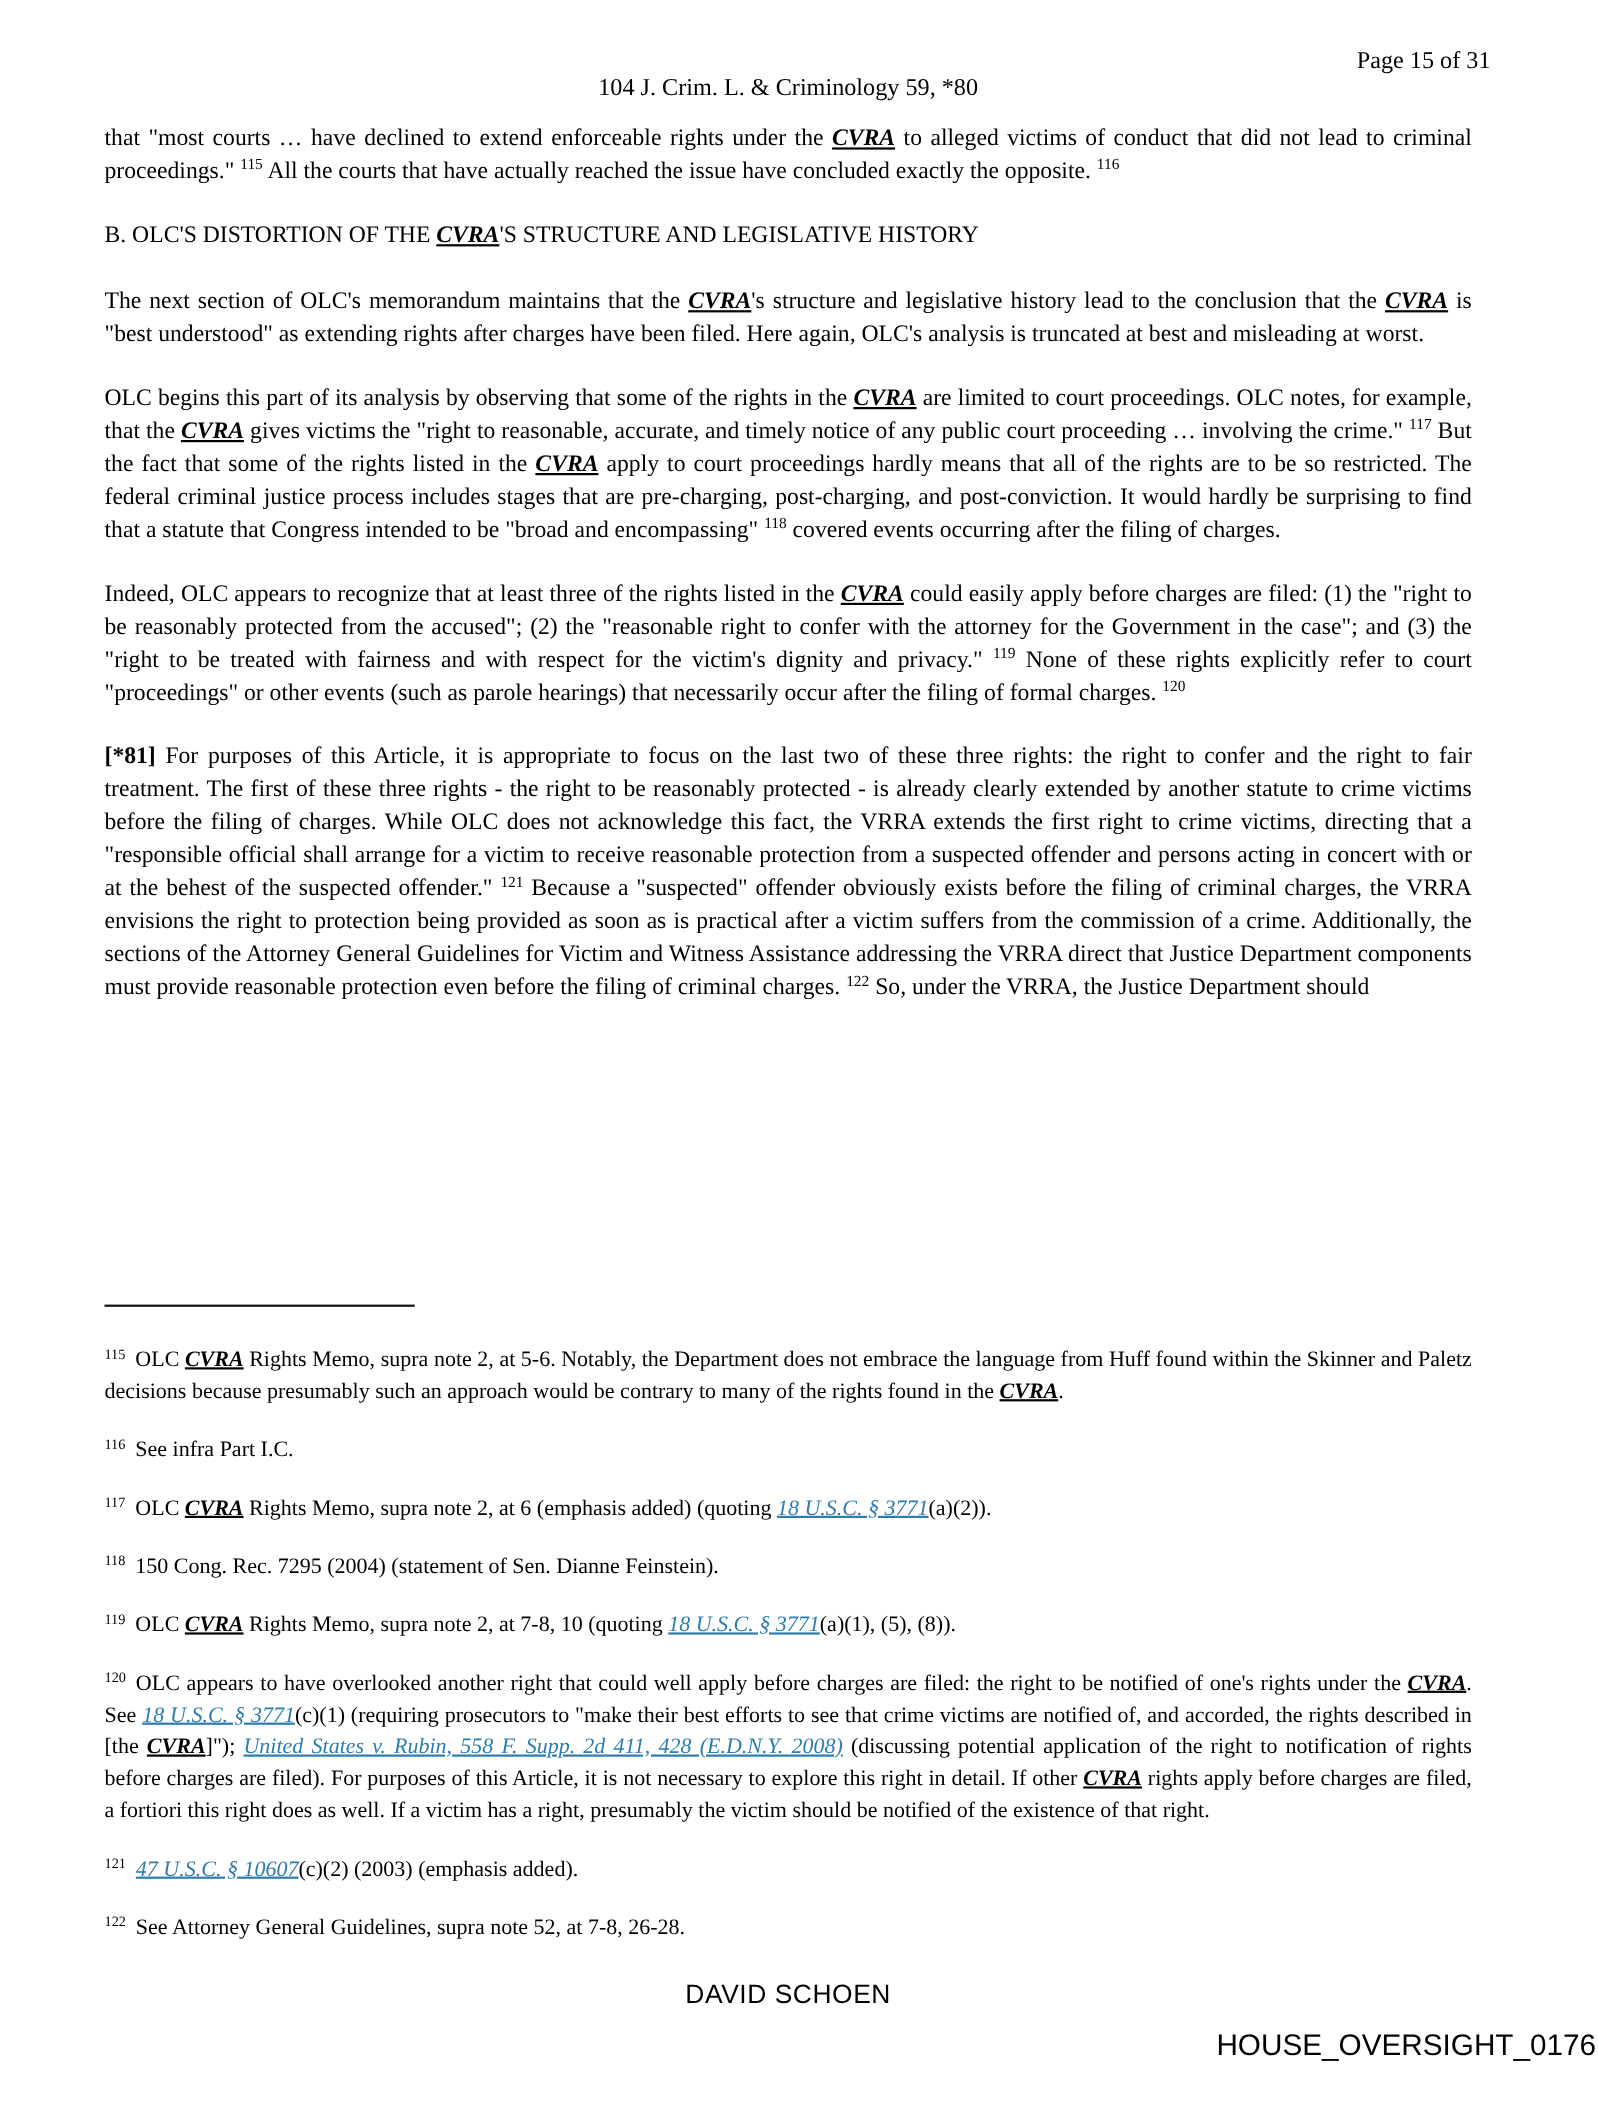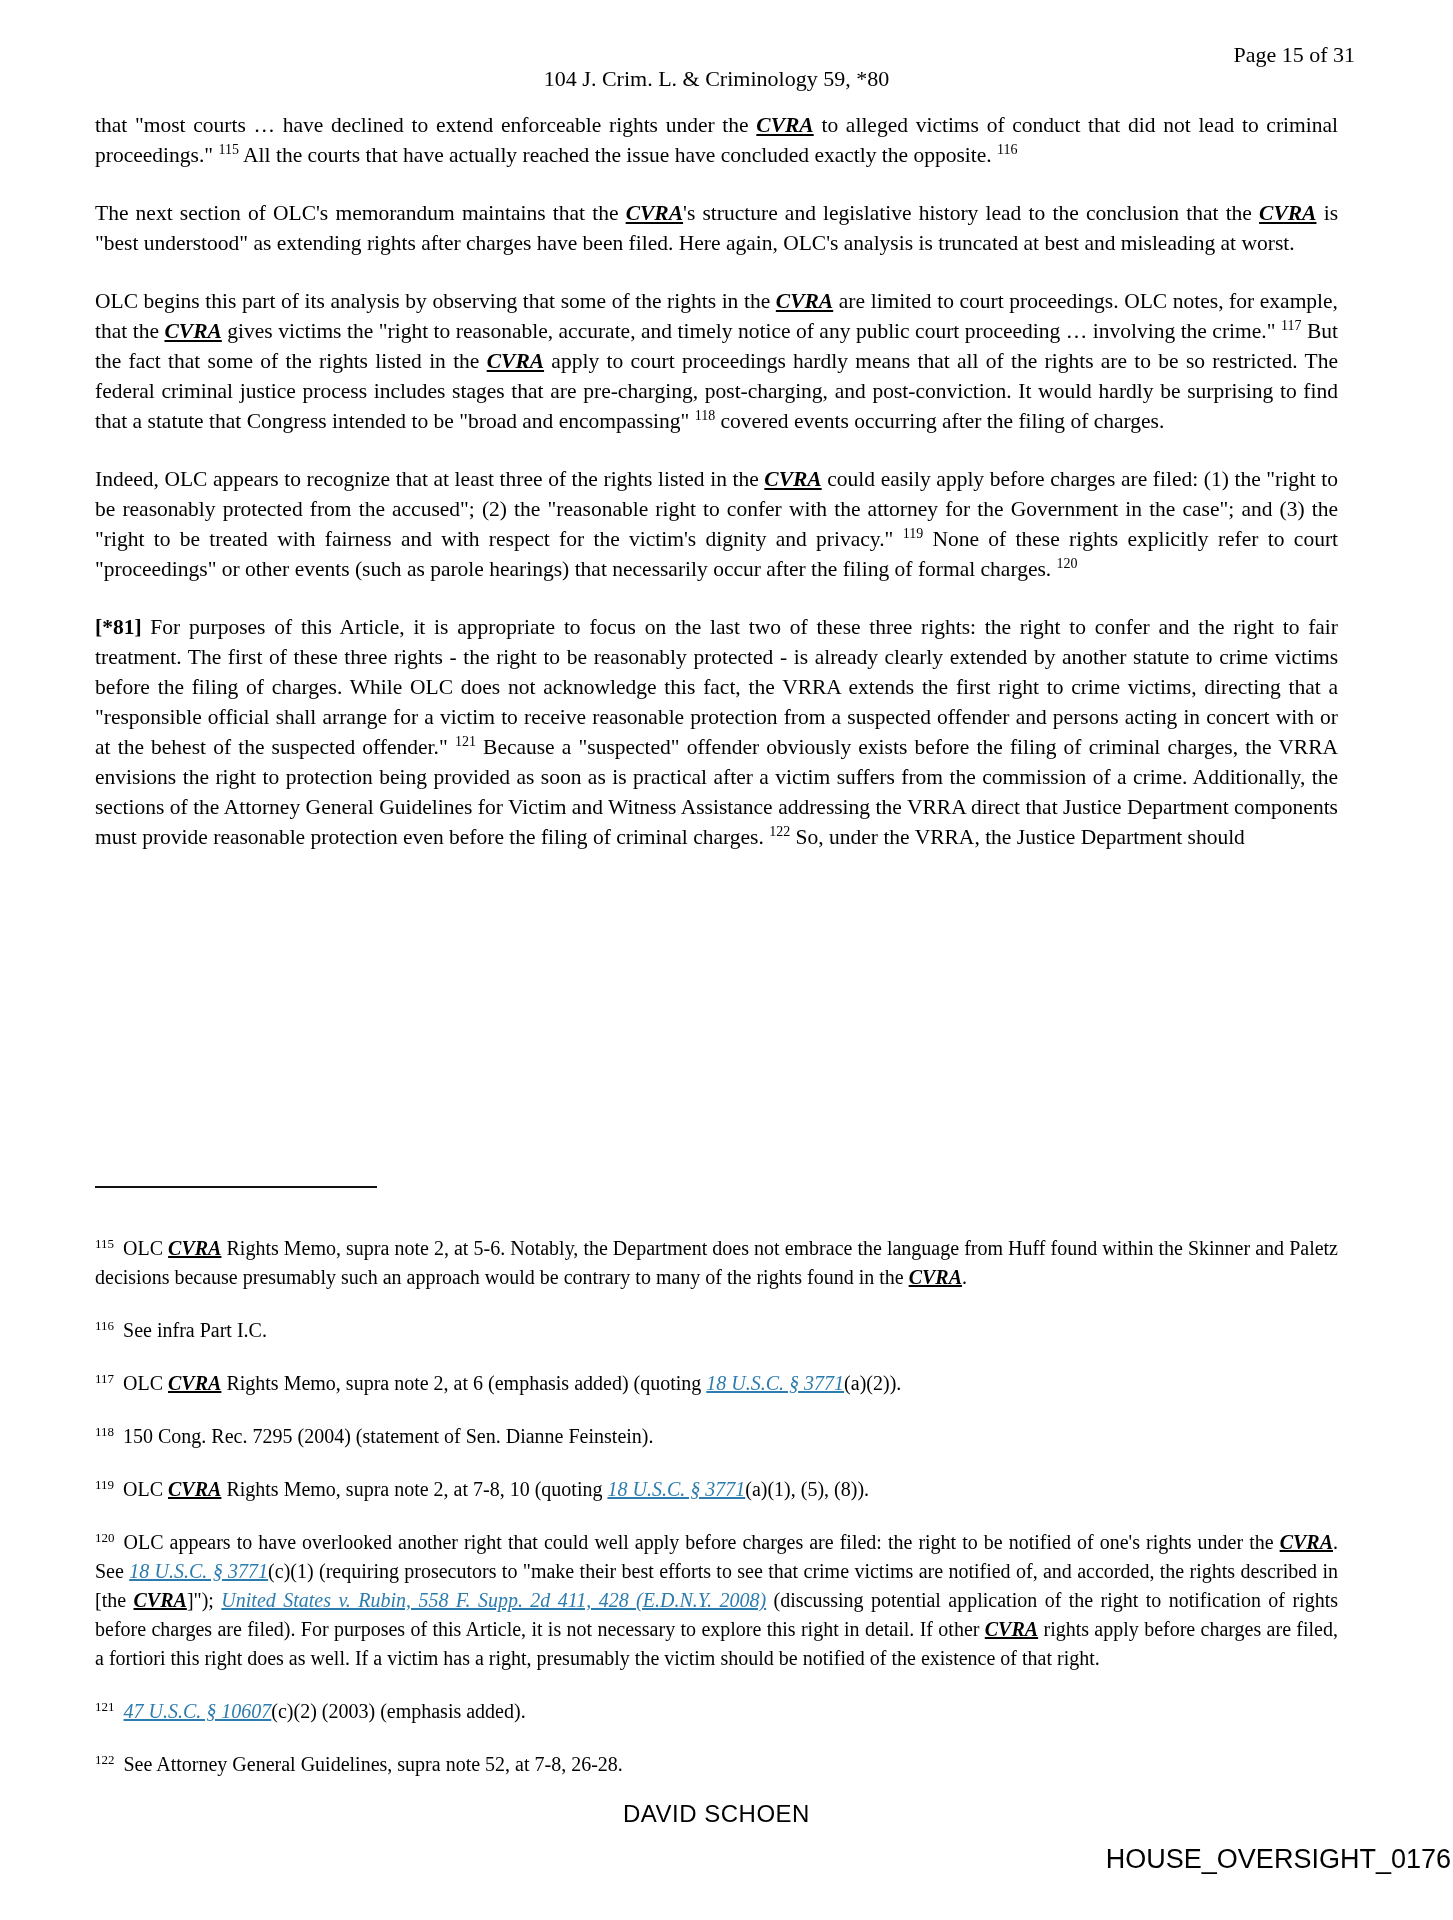--- a/index.html
+++ b/index.html
@@ -59,21 +59,21 @@
   }
   .footnotes-list {
     position: absolute;
     top: 1222px;
     left: 95px;
     width: 1243px;
     font-size: 20px;
     line-height: 29px;
     text-align: justify;
   }
-  .footnote { margin: 12px 0 24px 0; }
+  .footnote { margin: 0 0 24px 0; }
   sup.fn-num {
     font-size: 13px;
     line-height: 0;
     vertical-align: baseline;
     position: relative;
     top: -0.55em;
     margin-right: 9px;
   }
   .author {
     position: absolute;
@@ -95,20 +95,21 @@
   }
 </style>
 </head>
 <body>
 
 <div class="page">
   <div class="page-indicator">Page 15 of 31</div>
   <div class="citation">104 J. Crim. L. &amp; Criminology 59, *80</div>
   <div class="body-content">
       <div class="para"><span class="plain">that "most courts … have declined to extend enforceable rights under the </span><span class="cvra">CVRA</span><span class="plain"> to alleged victims of conduct that did not lead to criminal proceedings." </span><sup class="fn-ref">115</sup><span class="plain"> All the courts that have actually reached the issue have concluded exactly the opposite. </span><sup class="fn-ref">116</sup></div>
+      <div class="heading"><span class="plain">B. OLC'S DISTORTION OF THE </span><span class="cvra">CVRA</span><span class="plain">'S STRUCTURE AND LEGISLATIVE HISTORY</span></div>
       <div class="para"><span class="plain"> The next section of OLC's memorandum maintains that the </span><span class="cvra">CVRA</span><span class="plain">'s structure and legislative history lead to the conclusion that the </span><span class="cvra">CVRA</span><span class="plain"> is "best understood" as extending rights after charges have been filed. Here again, OLC's analysis is truncated at best and misleading at worst.</span></div>
       <div class="para"><span class="plain">OLC begins this part of its analysis by observing that some of the rights in the </span><span class="cvra">CVRA</span><span class="plain"> are limited to court proceedings. OLC notes, for example, that the </span><span class="cvra">CVRA</span><span class="plain"> gives victims the "right to reasonable, accurate, and timely notice of any public court proceeding … involving the crime." </span><sup class="fn-ref">117</sup><span class="plain"> But the fact that some of the rights listed in the </span><span class="cvra">CVRA</span><span class="plain"> apply to court proceedings hardly means that all of the rights are to be so restricted. The federal criminal justice process includes stages that are pre-charging, post-charging, and post-conviction. It would hardly be surprising to find that a statute that Congress intended to be "broad and encompassing" </span><sup class="fn-ref">118</sup><span class="plain"> covered events occurring after the filing of charges.</span></div>
       <div class="para"><span class="plain">Indeed, OLC appears to recognize that at least three of the rights listed in the </span><span class="cvra">CVRA</span><span class="plain"> could easily apply before charges are filed: (1) the "right to be reasonably protected from the accused"; (2) the "reasonable right to confer with the attorney for the Government in the case"; and (3) the "right to be treated with fairness and with respect for the victim's dignity and privacy." </span><sup class="fn-ref">119</sup><span class="plain"> None of these rights explicitly refer to court "proceedings" or other events (such as parole hearings) that necessarily occur after the filing of formal charges. </span><sup class="fn-ref">120</sup></div>
       <div class="para"><span class="bold"> [*81]</span><span class="plain">  For purposes of this Article, it is appropriate to focus on the last two of these three rights: the right to confer and the right to fair treatment. The first of these three rights - the right to be reasonably protected - is already clearly extended by another statute to crime victims before the filing of charges. While OLC does not acknowledge this fact, the VRRA extends the first right to crime victims, directing that a "responsible official shall arrange for a victim to receive reasonable protection from a suspected offender and persons acting in concert with or at the behest of the suspected offender." </span><sup class="fn-ref">121</sup><span class="plain"> Because a "suspected" offender obviously exists before the filing of criminal charges, the VRRA envisions the right to protection being provided as soon as is practical after a victim suffers from the commission of a crime. Additionally, the sections of the Attorney General Guidelines for Victim and Witness Assistance addressing the VRRA direct that Justice Department components must provide reasonable protection even before the filing of criminal charges. </span><sup class="fn-ref">122</sup><span class="plain"> So, under the VRRA, the Justice Department should</span></div>
     </div>
   <div class="fn-separator"></div>
   <div class="footnotes-list">
       <div class="footnote"><sup class="fn-num">115</sup><span class="plain">OLC </span><span class="cvra">CVRA</span><span class="plain"> Rights Memo, supra note 2, at 5-6. Notably, the Department does not embrace the language from Huff found within the Skinner and Paletz decisions because presumably such an approach would be contrary to many of the rights found in the </span><span class="cvra">CVRA</span><span class="plain">.</span></div>
       <div class="footnote"><sup class="fn-num">116</sup><span class="plain">See infra Part I.C.</span></div>
       <div class="footnote"><sup class="fn-num">117</sup><span class="plain">OLC </span><span class="cvra">CVRA</span><span class="plain"> Rights Memo, supra note 2, at 6 (emphasis added) (quoting </span><a class="doc-link" style="color: rgb(45, 124, 174);">18 U.S.C. § 3771</a><span class="plain">(a)(2)).</span></div>

